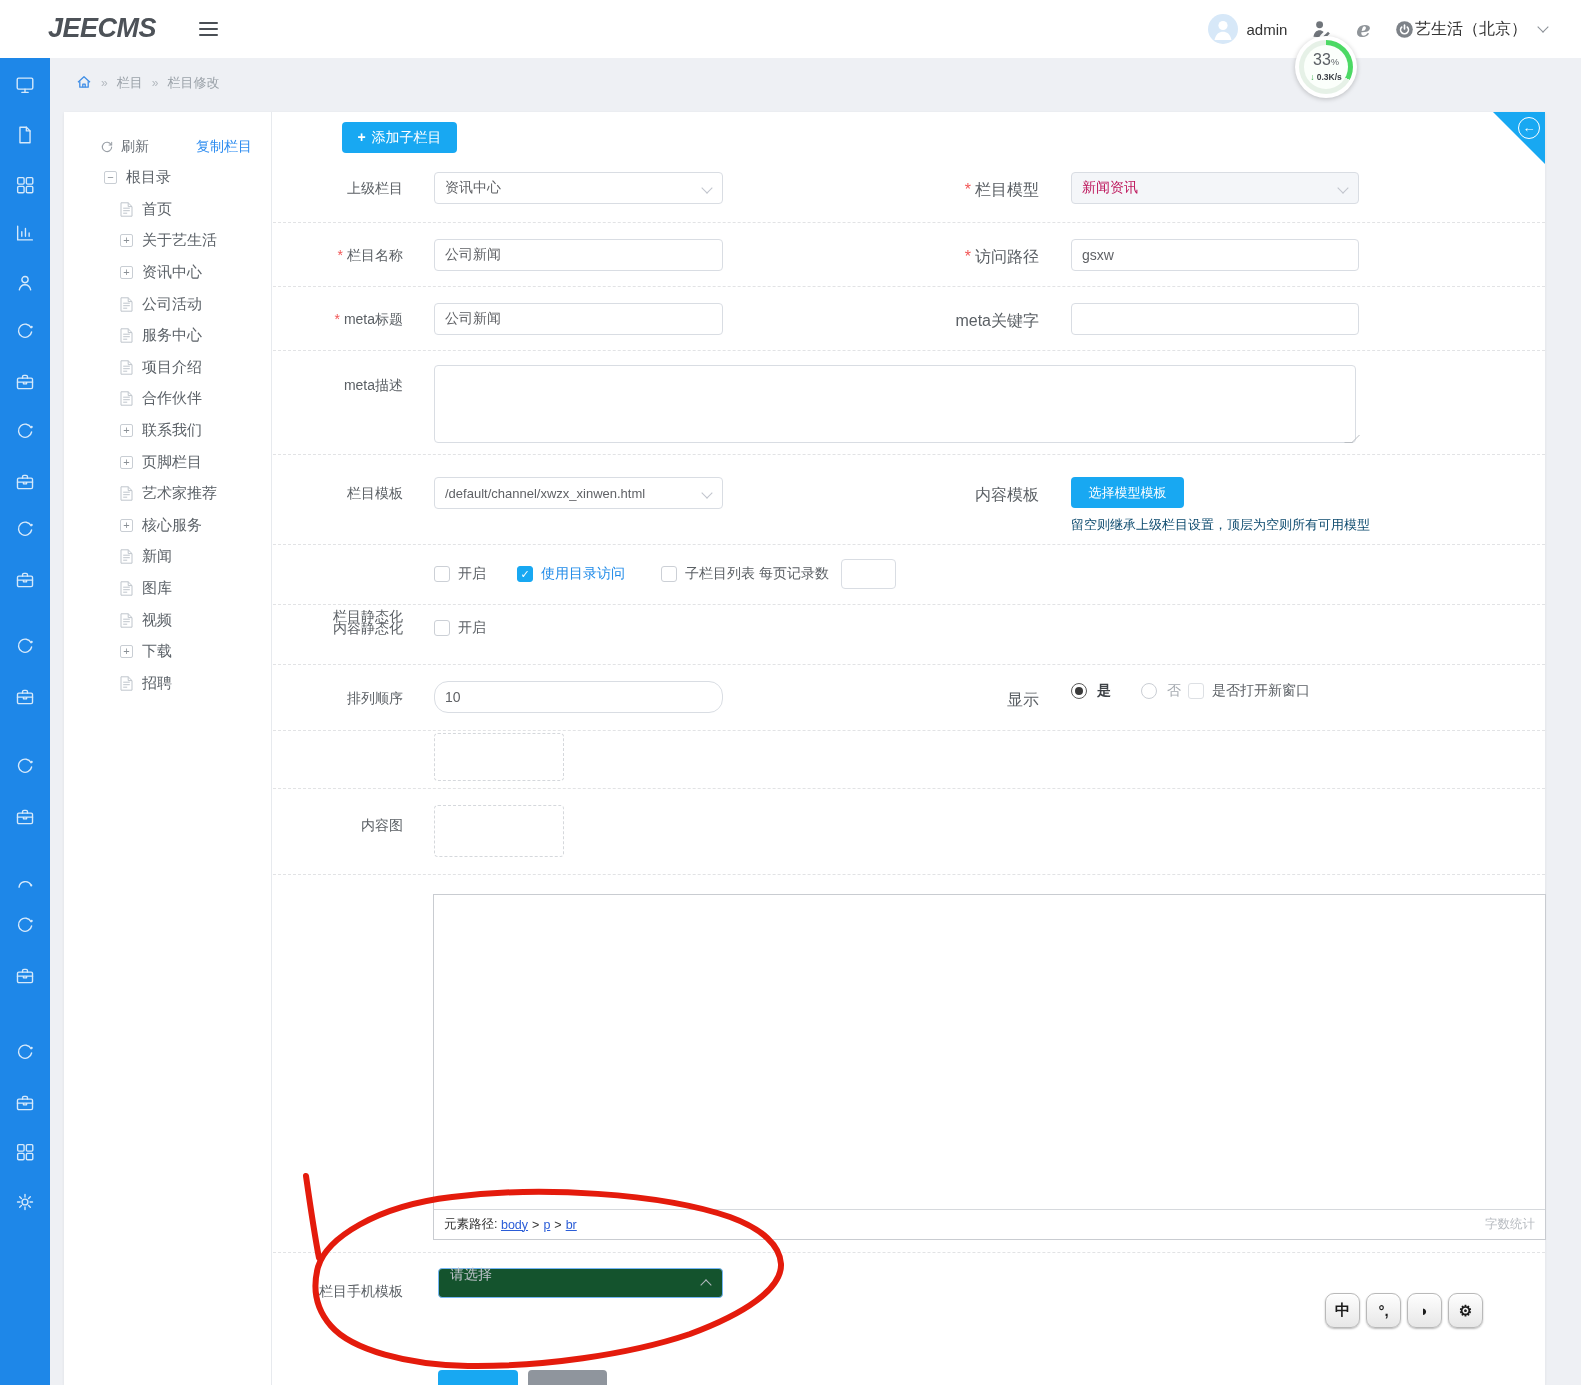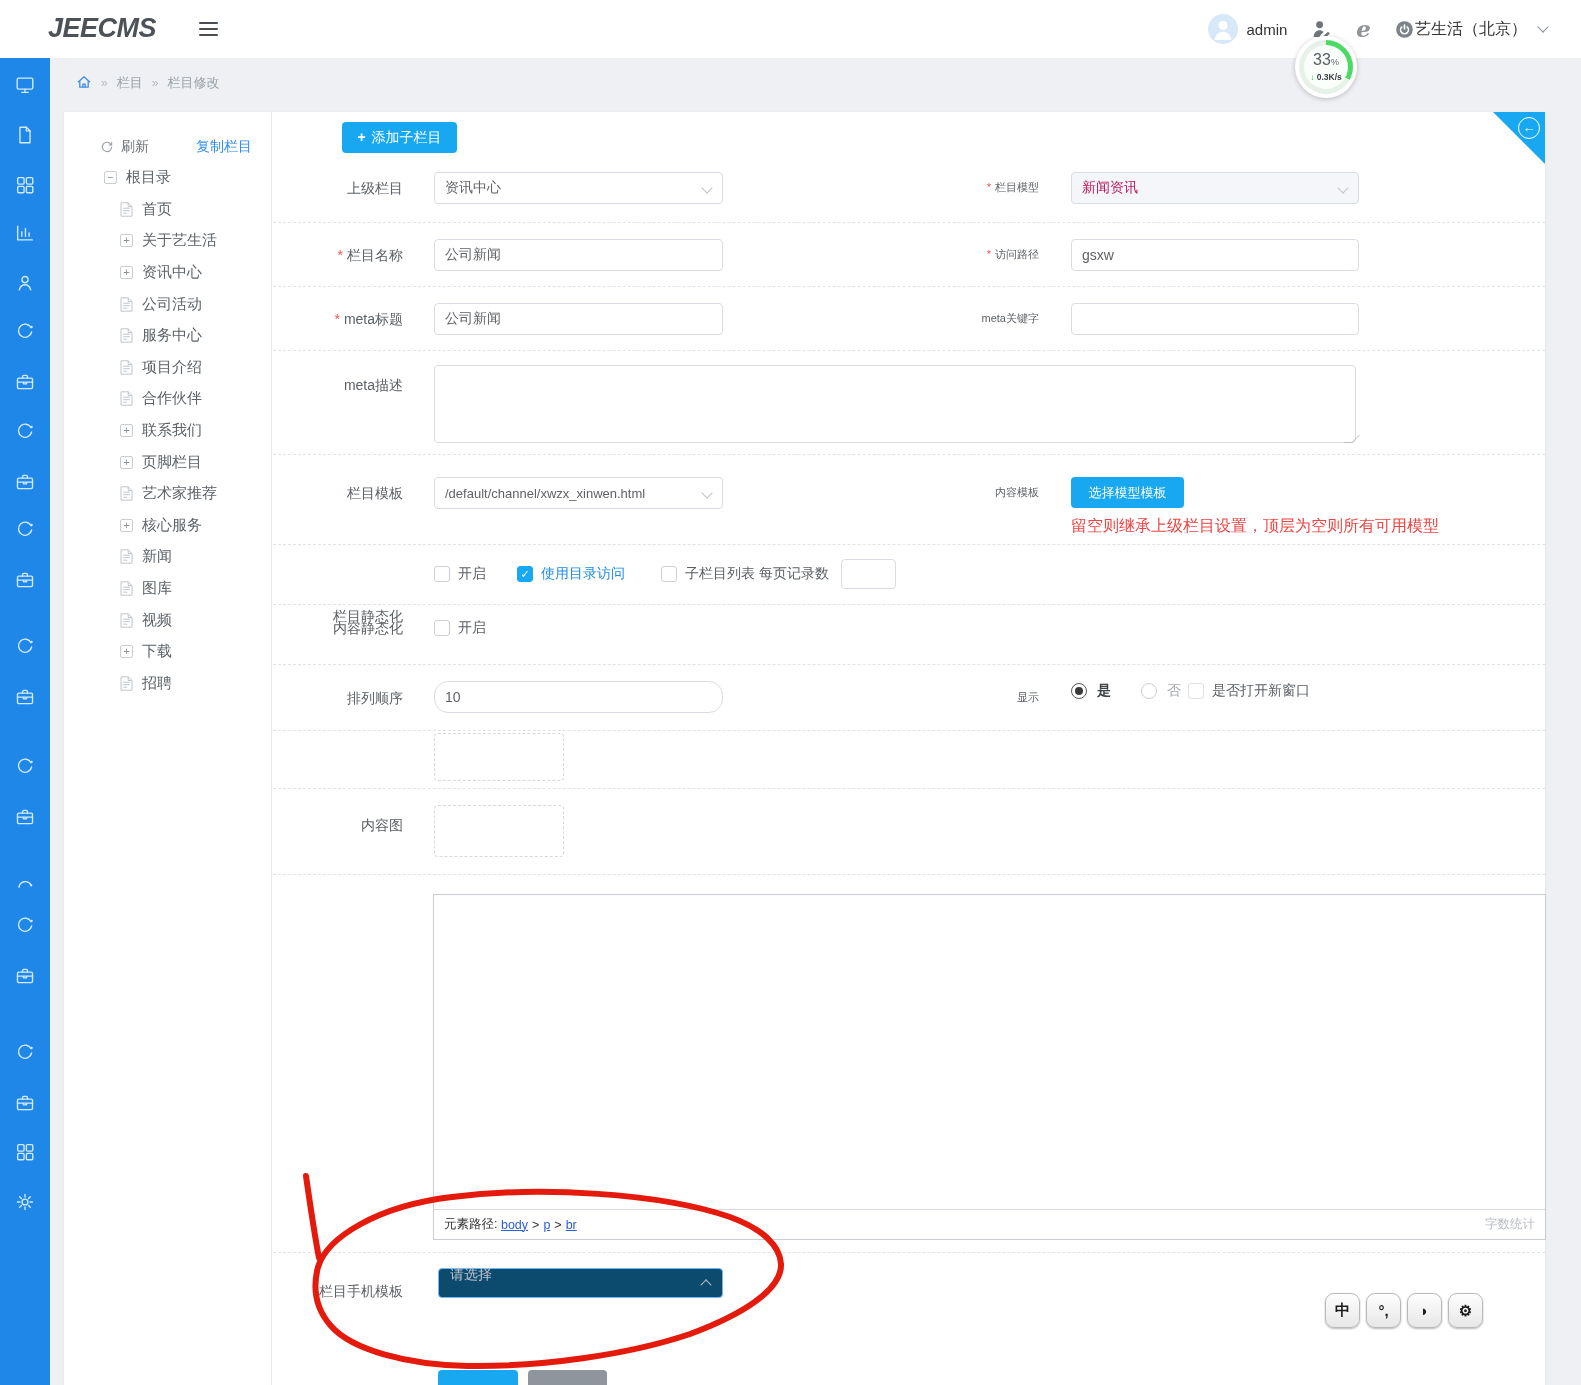--- a/index.html
+++ b/index.html
@@ -66,31 +66,31 @@
     color:#8a9096; font-size:11px; line-height:11px; background:#fff; }
   .t-ic.plus::before { content:"+"; }
   .t-ic.minus::before { content:"−"; }
 
   
   .fp { position:absolute; left:209px; top:0; width:1272px; height:100%; }
   .row { position:relative; }
   .sep { border-bottom:1px dashed #e2e3e5; }
   .lbl { position:absolute; left:0; width:130px; text-align:right; font-size:14px; color:#5b6065; }
   .req::before { content:"*"; color:#f25656; margin-right:4px; }
-  .rlabel { position:absolute; left:560px; width:206px; text-align:right; font-size:11px; color:#5b6065; }
+  .rlabel { position:absolute; left:560px; width:206px; text-align:right; font-size:16px; color:#5b6065; }
   .inp, .sel { position:absolute; height:32px; border:1px solid #d9dde3; border-radius:4px; background:#fff;
     font-size:14px; color:#606266; padding:0 10px; font-family:inherit; outline:none; }
   .sel { display:flex; align-items:center; cursor:pointer; padding-right:28px; }
   .sel .chev { position:absolute; right:11px; top:11px; border-color:#c0c4cc; }
   .sel.disabled { background:#f4f6f9; color:#be185d; }
   .btn-blue { background:#18a8f2; color:#fff; border:none; border-radius:4px; font-size:14px;
     font-family:inherit; cursor:pointer; }
   .add-btn { position:absolute; left:69px; top:10px; width:115px; height:31px; }
   .add-btn::before { content:"+"; font-weight:bold; margin-right:6px; }
-  .hint { position:absolute; left:798px; font-size:16px; color:#ef4444; }
+  .hint { position:absolute; left:798px; font-size:13px; color:#0c4a6e; }
   .cb { width:16px; height:16px; border:1px solid #ccd0d6; border-radius:3px; background:#fff;
     display:inline-block; position:relative; cursor:pointer; flex:none; }
   .cb.checked { background:#18a8f2; border-color:#18a8f2; }
   .cb.checked::after { content:"✓"; position:absolute; left:2.5px; top:0.5px; color:#fff; font-size:11px; }
   .cbrow { position:absolute; left:161px; display:flex; align-items:center; font-size:14px; color:#5b6065; }
   .radio { width:16px; height:16px; border-radius:50%; border:1px solid #caced4; background:#fff;
     display:inline-block; position:relative; cursor:pointer; flex:none; }
   .radio.on { border-color:#5a5a5a; }
   .radio.on::after { content:""; position:absolute; left:3px; top:3px; width:8px; height:8px; border-radius:50%; background:#3a3a3a; }
   .upload-box { position:absolute; left:161px; width:130px; border:1px dashed #d5d8dc; border-radius:4px; background:#fff; cursor:pointer; }
@@ -103,21 +103,21 @@
   .editor { position:absolute; left:160px; top:19px; width:1113px; height:346px; border:1px solid #c9ccd1; background:#fff; }
   .ed-body { position:absolute; inset:0 0 30px 0; cursor:text; }
   .ed-status { position:absolute; left:0; right:0; bottom:0; height:30px; border-top:1px solid #d6d9dd;
     display:flex; align-items:center; font-size:12.5px; color:#333; padding:0 10px; background:#fff; }
   .ed-status a { color:#2b5dd7; text-decoration:underline; cursor:pointer; }
   .psep { margin:0 4px; color:#333; }
   .wordcount { margin-left:auto; color:#b8bcc1; }
 
   
   .m-sel { position:absolute; left:165px; top:15px; width:285px; height:30px; border:1px solid #74b6f5;
-    border-radius:4px; background:#0c4a6e; display:flex; align-items:center; padding:0 28px 16px 11px; cursor:pointer; }
+    border-radius:4px; background:#14532d; display:flex; align-items:center; padding:0 28px 16px 11px; cursor:pointer; }
   .m-sel .ph { font-size:14px; color:#c0c4cc; }
   .m-sel .chev { position:absolute; right:12px; top:12px; transform:rotate(-135deg); border-color:#b4b9c0; }
   .dropdown { position:absolute; left:165px; top:57px; width:285px; height:58px; background:#fff;
     border-radius:4px; box-shadow:0 2px 10px rgba(0,0,0,.16); z-index:8; }
   .dd-caret { position:absolute; top:-4px; left:40px; width:9px; height:9px; background:#fff; transform:rotate(45deg); }
   .opt { margin-top:5px; height:38px; line-height:38px; padding-left:24px; background:#f2f5f9;
     font-size:14px; color:#5a5f66; cursor:pointer; }
   .btn-submit { position:absolute; left:165px; top:117px; width:80px; height:20px; background:#18a8f2; border-radius:4px; cursor:pointer; }
   .btn-back { position:absolute; left:255px; top:117px; width:79px; height:20px; background:#8f959d; border-radius:4px; cursor:pointer; }
 

